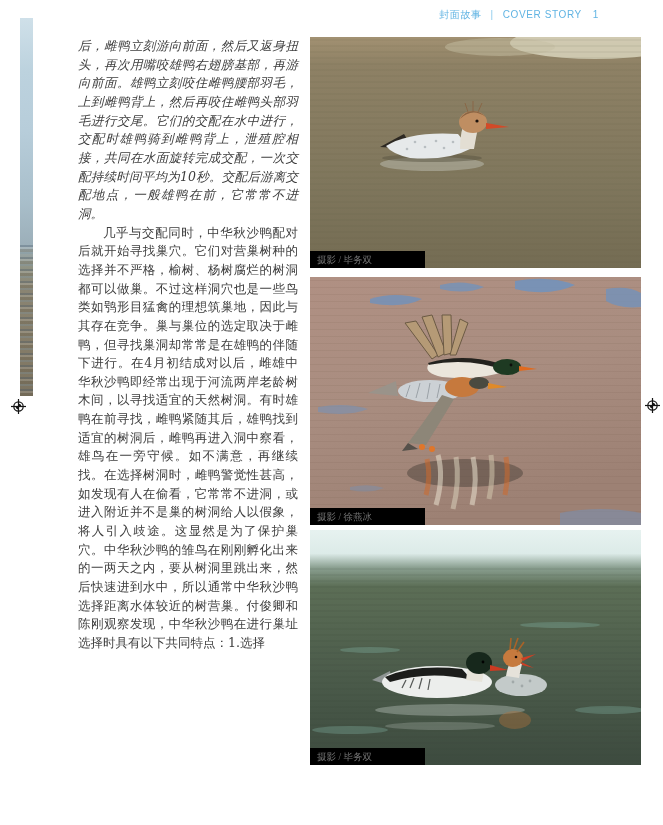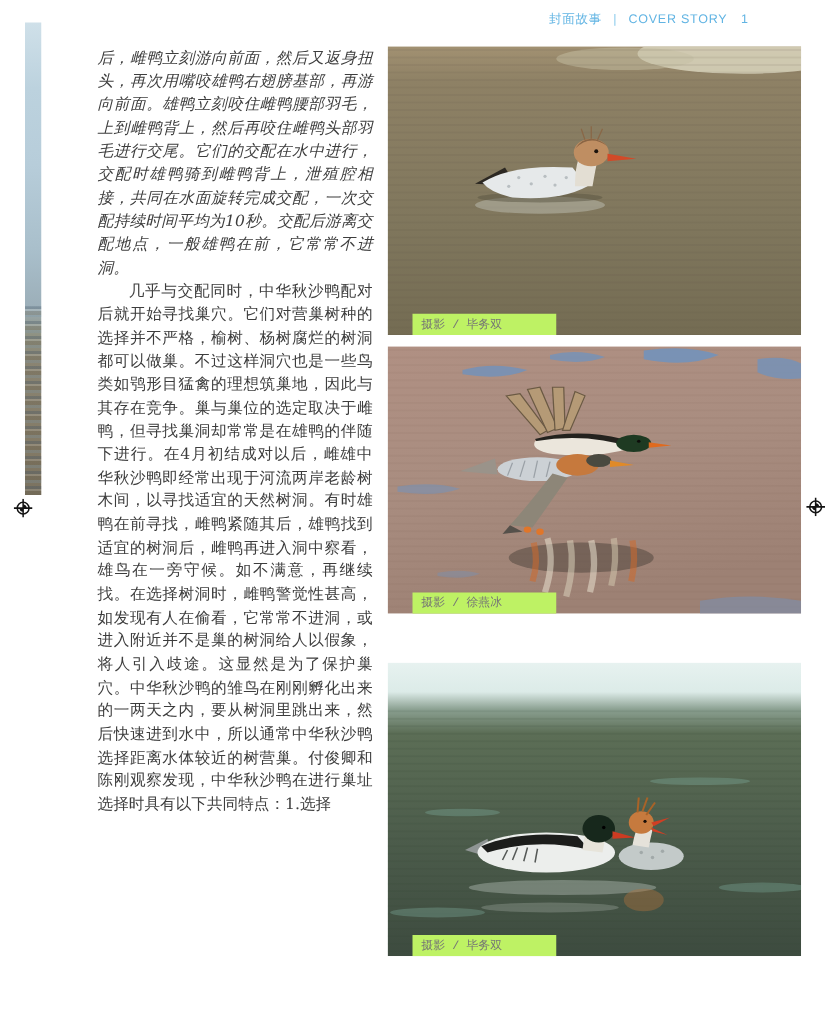--- a/index.html
+++ b/index.html
@@ -32,26 +32,26 @@
   .article{position:absolute;left:78px;top:37px;width:220px;color:#3d3d3d;
     font-family:"DejaVu Serif", serif;font-size:12.5px;line-height:18.65px;
     text-align:justify;}
   .article p{margin:0;}
   .article p.kai{font-style:italic;}
   .article p.indent{text-indent:2em;}
 
   
   .photo{position:absolute;left:310px;width:331px;overflow:hidden;}
   .photo-1{top:37px;height:231px;}
-  .photo-2{top:277px;height:214px;}
+  .photo-2{top:277px;height:248px;}
   .photo-3{top:530px;height:235px;}
   .photo svg{display:block;width:100%;height:100%;}
-  .credit{position:absolute;left:0;bottom:0;width:104px;height:12px;background:#bef264;
+  .credit{position:absolute;left:0;bottom:0;width:104px;height:12px;background:#000000;
     color:#757575;font-size:9.5px;line-height:12px;padding:3px 4px 2px 7px;
-    font-family:Liberation Mono, monospace;white-space:nowrap;overflow:hidden;margin-left:20px;}
+    font-family:Liberation Serif, serif;white-space:nowrap;overflow:hidden;}
 </style>
 </head>
 <body>
 
 <div class="page">
 
   <div class="header">
     <span class="cn">封面故事</span>
     <span class="divider">|</span>
     <span class="en">COVER STORY</span>

